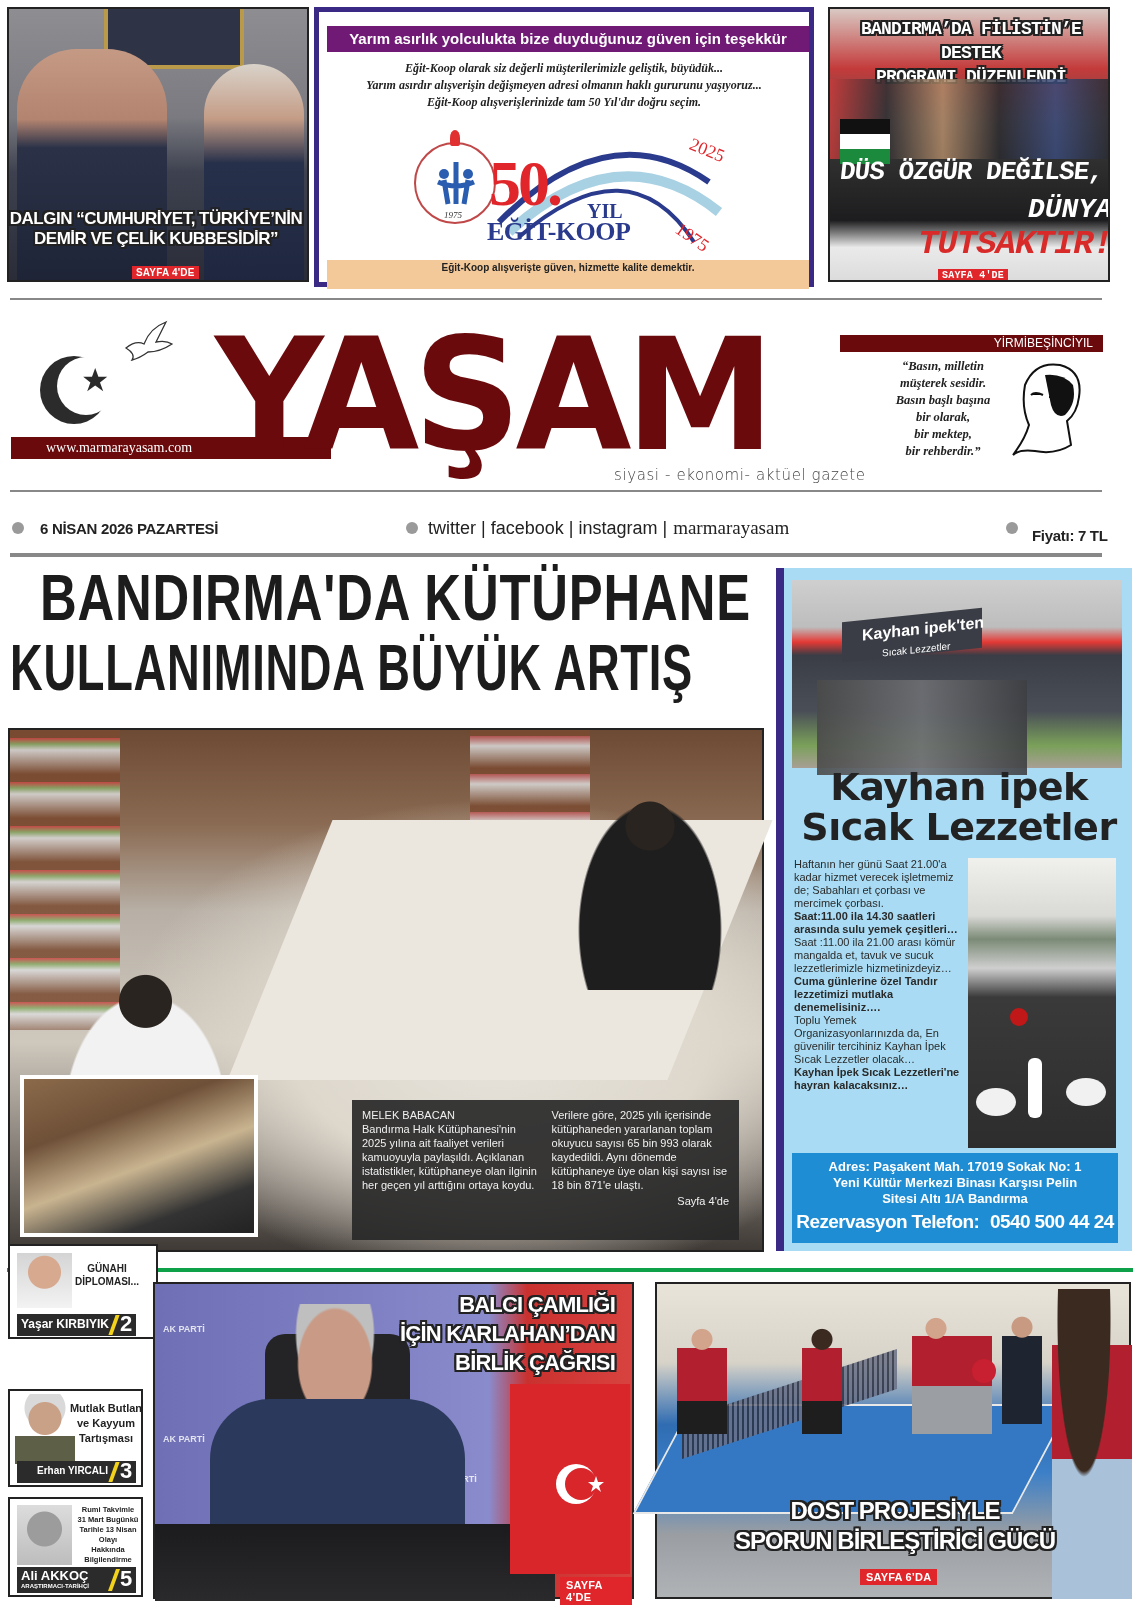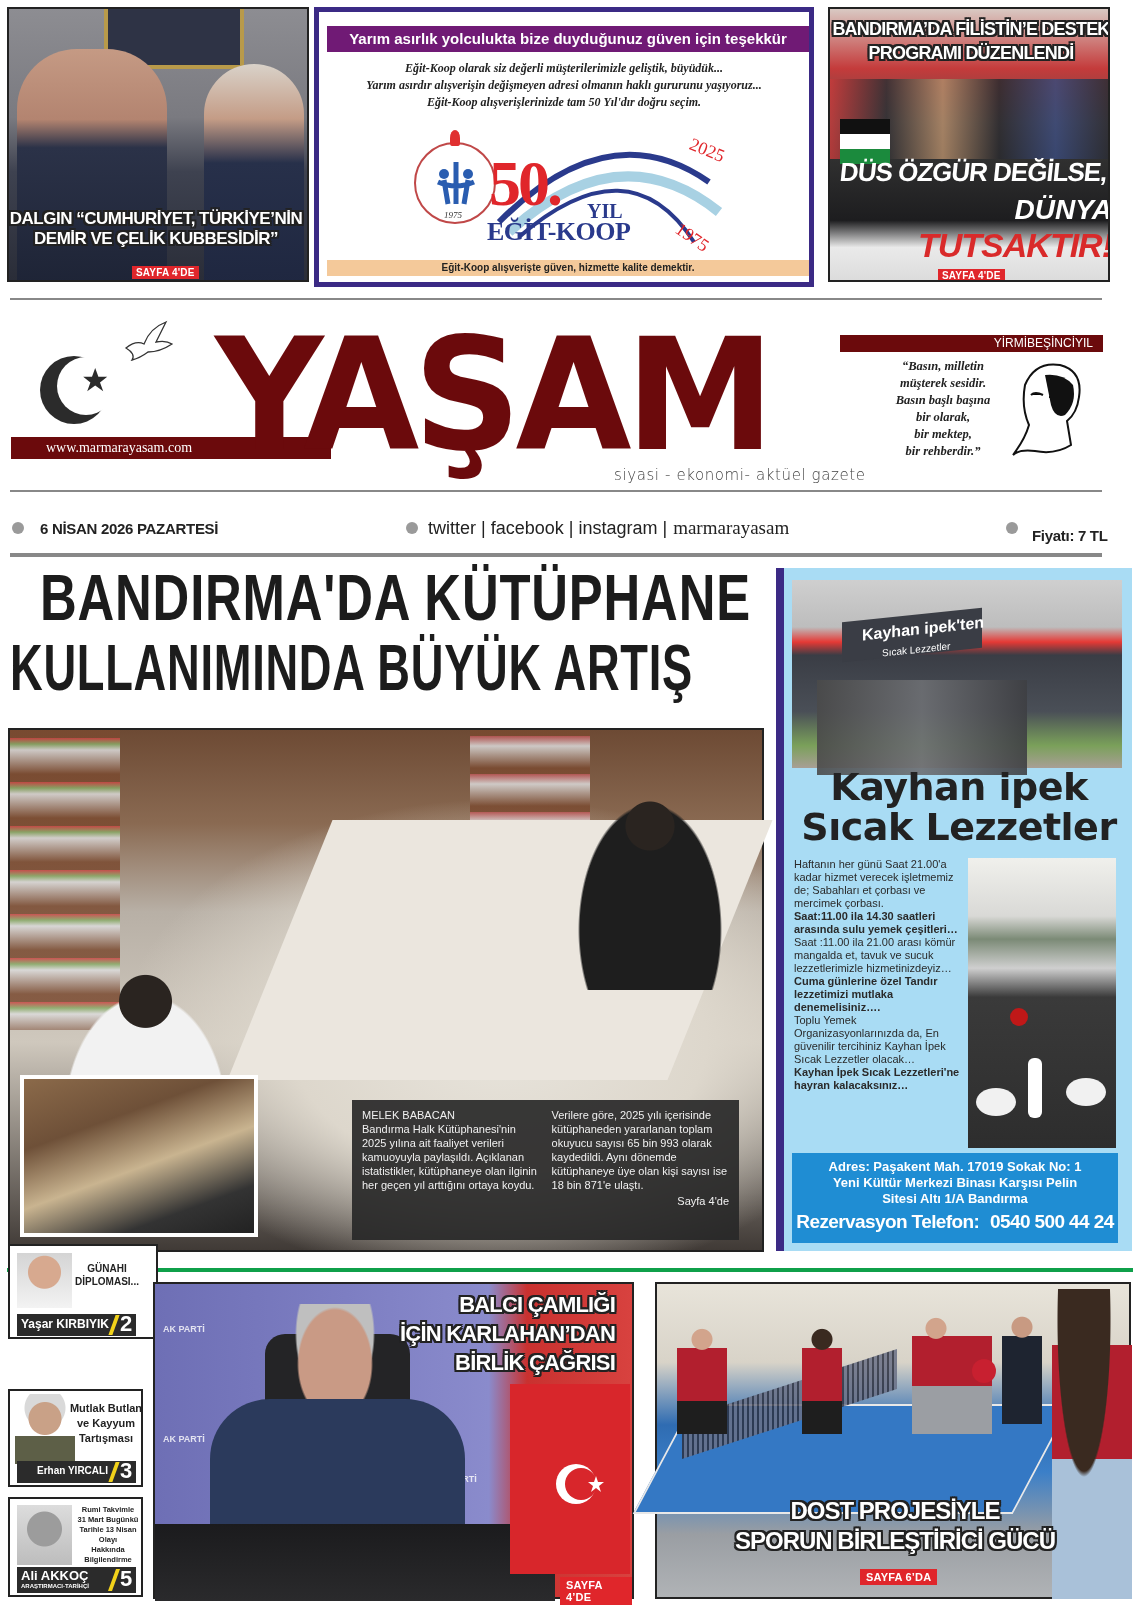--- a/index.html
+++ b/index.html
@@ -92,24 +92,24 @@
   <svg class="abs" style="left:160px;top:110px;" width="260" height="140" viewBox="0 0 260 140">
     <path d="M20 100 Q130 -10 230 60" stroke="#2a3a8c" stroke-width="6" fill="none"></path>
     <path d="M30 110 Q140 10 240 90" stroke="#a8d1e3" stroke-width="10" fill="none"></path>
     <path d="M40 115 Q150 20 215 120" stroke="#2a3a8c" stroke-width="4" fill="none"></path>
   </svg>
   <div class="abs" style="left:170px;top:140px;font-family:'Liberation Serif',serif;font-weight:700;color:#e0262b;font-size:64px;line-height:1;letter-spacing:-3px;">50.</div>
   <div class="abs" style="left:268px;top:188px;font-family:'Liberation Serif',serif;font-weight:700;color:#2a3a8c;font-size:20px;">YIL</div>
   <div class="abs" style="left:168px;top:205px;font-family:'Liberation Serif',serif;font-weight:700;color:#2a3a8c;font-size:26px;letter-spacing:-0.5px;">EĞİT-KOOP</div>
   <div class="abs" style="left:370px;top:128px;font-family:'Liberation Serif',serif;color:#e0262b;font-size:18px;transform:rotate(22deg);">2025</div>
   <div class="abs" style="left:355px;top:215px;font-family:'Liberation Serif',serif;color:#e0262b;font-size:18px;transform:rotate(35deg);">1975</div>
-  <div class="abs ad-bottom-bar" style="left:8px;top:248px;width:482px;height:16px;line-height:16px;">Eğit-Koop alışverişte güven, hizmette kalite demektir.</div>
-</div>
-
-<div class="abs teaser photo-filistin" style="left:828px;top:7px;width:282px;height:275px;">
+  <div class="abs ad-bottom-bar" style="left:8px;top:248px;width:482px;height:29px;line-height:16px;">Eğit-Koop alışverişte güven, hizmette kalite demektir.</div>
+</div>
+
+<div class="abs teaser photo-filistin" style="left:828px;top:7px;width:282px;height:275px;font-family:Liberation Mono, monospace;">
   <div class="abs outline-text" style="left:0;top:8px;width:282px;text-align:center;font-weight:700;font-size:18px;line-height:24px;letter-spacing:-0.8px;">
     <div>BANDIRMA’DA FİLİSTİN’E DESTEK</div>
     <div>PROGRAMI DÜZENLENDİ</div>
   </div>
   <div class="abs" style="left:0;top:70px;width:282px;height:80px;background:linear-gradient(90deg,#c43b3b 0%,#2f2f33 20%,#b08a68 40%,#2a2a2e 60%,#3a4a7a 80%,#2a2a2e 100%);opacity:0.85;"></div>
   <div class="abs" style="left:10px;top:110px;width:50px;height:45px;background:linear-gradient(180deg,#111 0%,#111 33%,#fff 33%,#fff 66%,#1b8a3d 66%);"></div>
   <div class="abs" style="left:10px;top:148px;width:270px;color:#fff;font-weight:700;font-size:26px;transform:skewX(-6deg);letter-spacing:-1px;">DÜS ÖZGÜR DEĞİLSE,</div>
   <div class="abs" style="left:0;top:185px;width:282px;text-align:right;">
     <span style="color:#fff;font-weight:700;font-size:28px;font-style:italic;">DÜNYA</span>
     <span style="color:#d92a2a;font-weight:700;font-size:34px;font-style:italic;letter-spacing:-1px;">TUTSAKTIR!</span>

